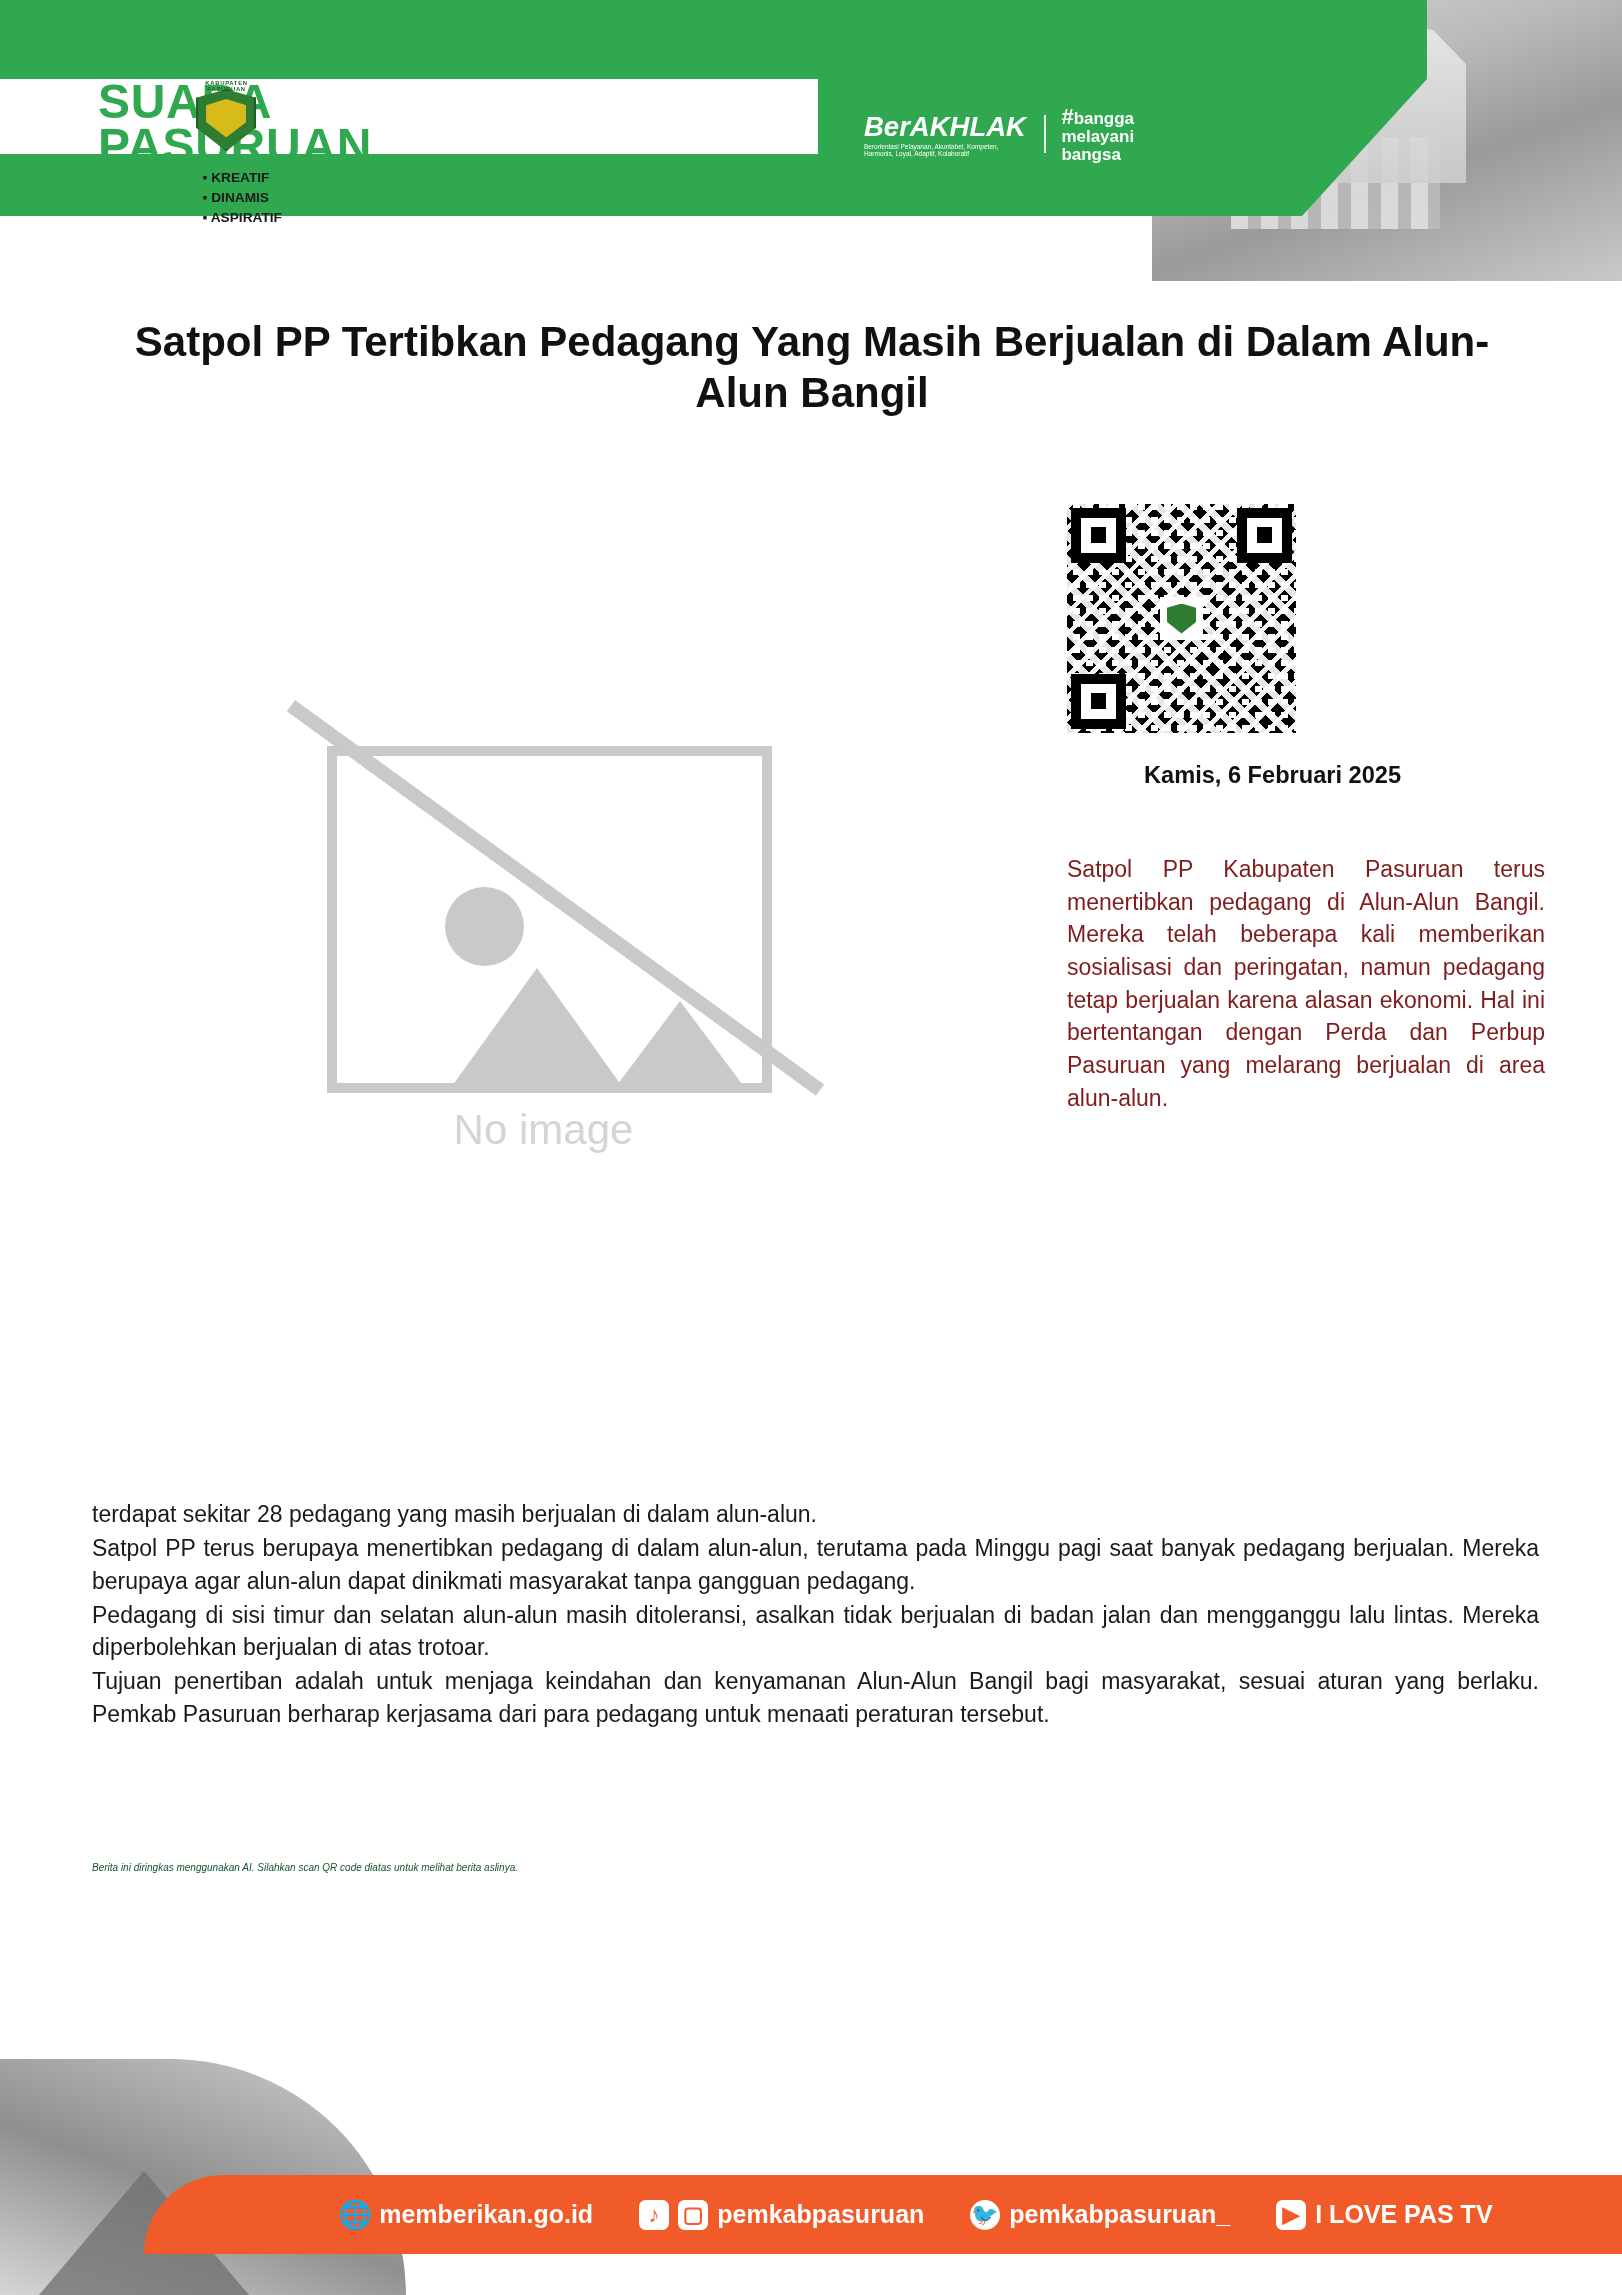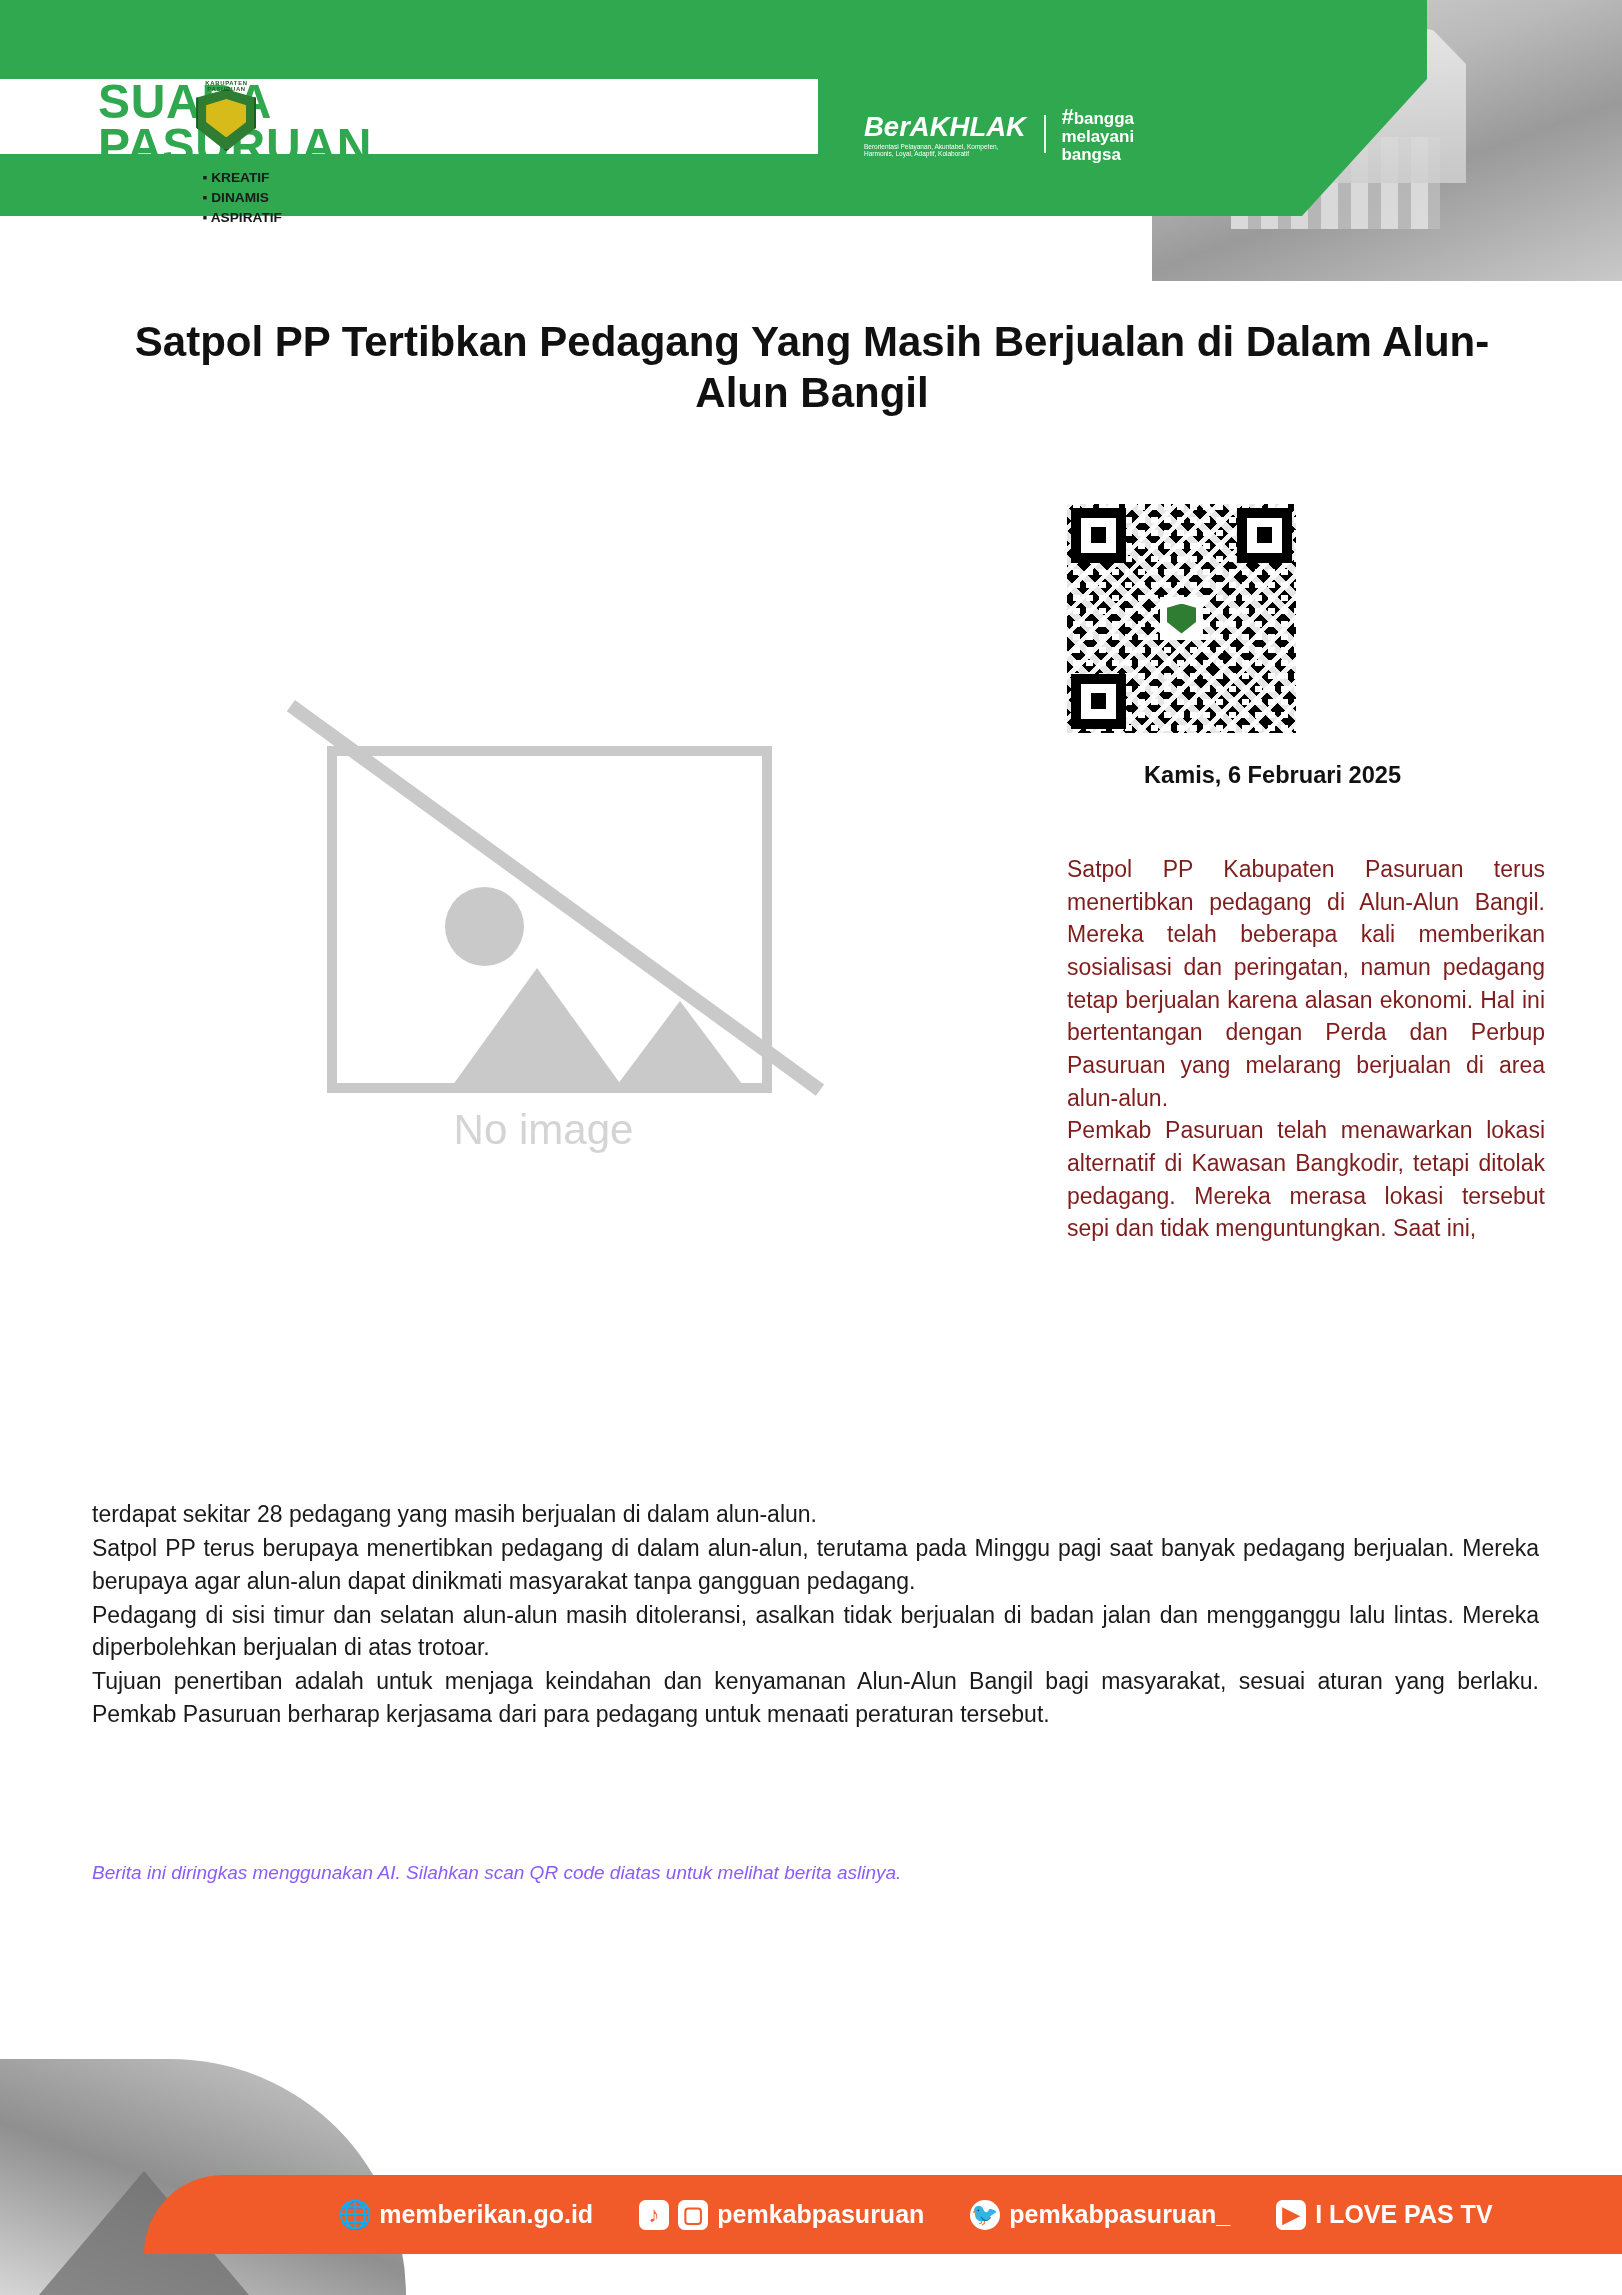--- a/index.html
+++ b/index.html
@@ -270,23 +270,23 @@
     font-size: 23px;
     line-height: 1.42;
     text-align: justify;
     color: #1a1a1a;
   }
   .full-text p { margin: 0 0 1.3px 0; }
   .ai-note {
     position: absolute;
     left: 92px; top: 1862px;
     width: 1440px;
-    font-size: 19px;
+    font-size: 10px;
     font-style: italic;
-    color: #8b5cf6;
+    color: #14532d;
   }
 
   
   .footer {
     position: absolute;
     left: 0; bottom: 0;
     width: 1623px;
     height: 236px;
     overflow: hidden;
   }
@@ -413,21 +413,20 @@
     <div class="mnt2"></div>
   </div>
   <div class="slash"></div>
   <div class="noimg">No image</div>
 </div>
 
 <div class="date">Kamis, 6 Februari 2025</div>
 
 <div class="col-text">
   <div>Satpol PP Kabupaten Pasuruan terus menertibkan pedagang di Alun-Alun Bangil. Mereka telah beberapa kali memberikan sosialisasi dan peringatan, namun pedagang tetap berjualan karena alasan ekonomi. Hal ini bertentangan dengan Perda dan Perbup Pasuruan yang melarang berjualan di area alun-alun.</div>
-  <div>Pemkab Pasuruan telah menawarkan lokasi alternatif di Kawasan Bangkodir, tetapi ditolak pedagang. Mereka merasa lokasi tersebut sepi dan tidak menguntungkan. Saat ini,</div>
 </div>
 
 <div class="full-text">
   <p>terdapat sekitar 28 pedagang yang masih berjualan di dalam alun-alun.</p>
   <p>Satpol PP terus berupaya menertibkan pedagang di dalam alun-alun, terutama pada Minggu pagi saat banyak pedagang berjualan. Mereka berupaya agar alun-alun dapat dinikmati masyarakat tanpa gangguan pedagang.</p>
   <p>Pedagang di sisi timur dan selatan alun-alun masih ditoleransi, asalkan tidak berjualan di badan jalan dan mengganggu lalu lintas. Mereka diperbolehkan berjualan di atas trotoar.</p>
   <p>Tujuan penertiban adalah untuk menjaga keindahan dan kenyamanan Alun-Alun Bangil bagi masyarakat, sesuai aturan yang berlaku. Pemkab Pasuruan berharap kerjasama dari para pedagang untuk menaati peraturan tersebut.</p>
 </div>
 
 <div class="ai-note">Berita ini diringkas menggunakan AI. Silahkan scan QR code diatas untuk melihat berita aslinya.</div>

